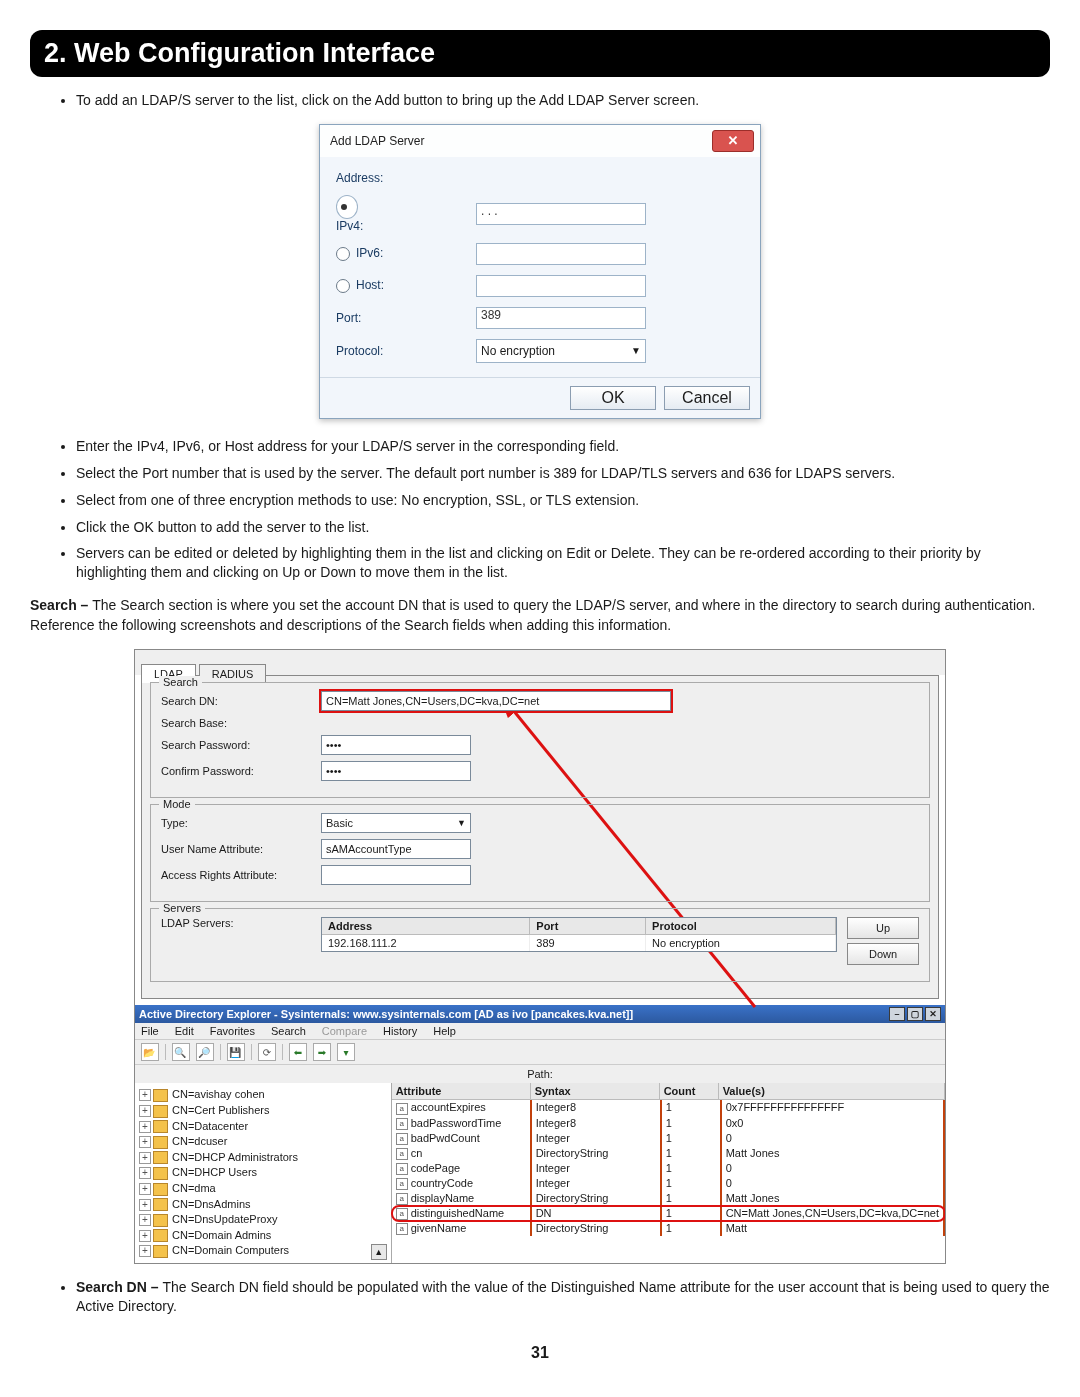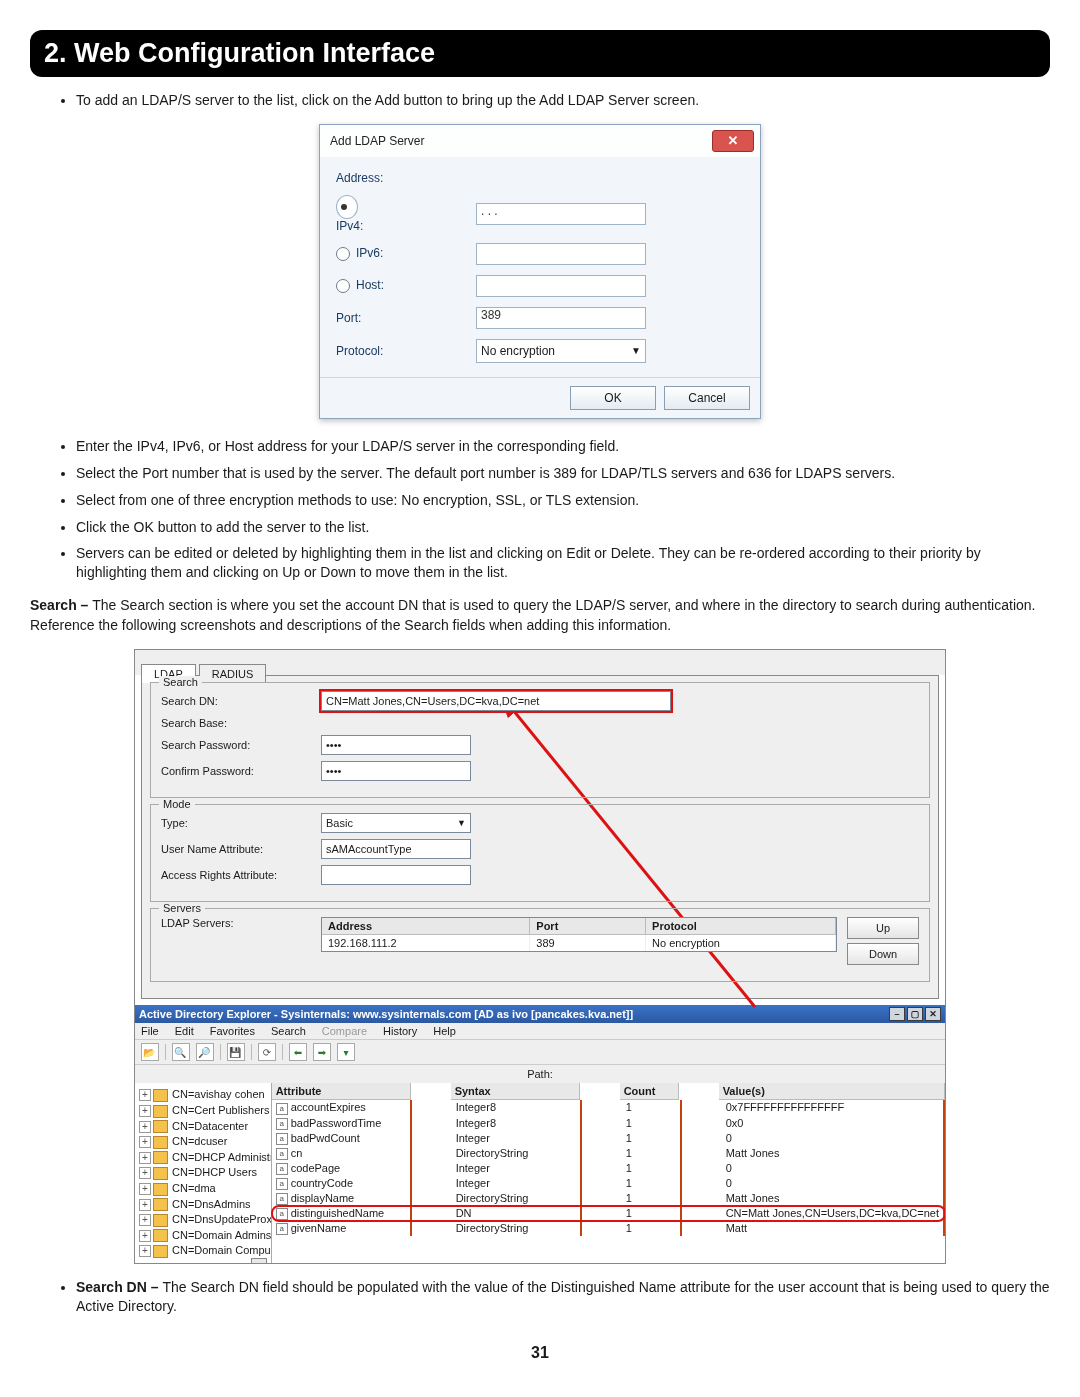--- a/index.html
+++ b/index.html
@@ -65,21 +65,21 @@
     background:#fff; display:flex; align-items:center;
     justify-content:space-between; padding:0 4px; font-size:12px;
   }
   .sel .caret { font-size:10px; }
   .dialog .footer {
     border-top:1px solid #cfd9e4; background:#f2f6fb;
     padding:8px 10px; display:flex; justify-content:flex-end; gap:8px;
   }
   .btn {
     min-width:64px; height:22px; border:1px solid #8b9db1;
-    background:linear-gradient(#fff,#e5ebf2); font-size:12px;
+    background:linear-gradient(#fff,#e5ebf2); font-size:16px;
     display:inline-flex; align-items:center; justify-content:center;
     padding:0 10px;
     text-align:right;
   }
   p.para { margin: 10px 0; line-height:1.4; }
   .bold { font-weight:bold; }
   .shot2-wrap { display:flex; justify-content:center; margin:14px 0; }
   .shot2 {
     width: 810px; border:1px solid #888;
     font-family: Tahoma, sans-serif; font-size:11px;
@@ -141,21 +141,21 @@
   .tico { width:16px;height:16px;border:1px solid #aaa;background:#fff;display:flex;align-items:center;justify-content:center;font-size:10px;color:#555;}
   .tsep { width:1px;height:16px;background:#bbb; }
   .pathbar { background:#efefef; padding:3px 6px; display:flex; align-items:center; gap:6px; font-size:11px;flex-direction:column; }
   .pathbar .pin { flex:1; height:18px; border:1px solid #7a8a9a; background:#fff; padding:0 4px; display:flex; align-items:center; }
   .ade-body { display:flex; background:#fff; height:180px; overflow:hidden; }
   .tree { width:300px; border-right:1px solid #aaa; overflow:hidden; padding:4px 4px; font-size:11px; }
   .tree .trow { white-space:nowrap; padding:1px 0; }
   .trow .exp { display:inline-block;width:10px;text-align:center;color:#555;margin-right:2px;border:1px solid #999;height:10px;line-height:9px;font-size:10px;background:#fff;}
   .trow .fico { display:inline-block;width:13px;height:11px;background:#f4c24b;border:1px solid #b8862b;margin-right:4px;vertical-align:middle;}
   .attrs { flex:1; font-size:11px; }
-  .ahead, .arow { display:flex;gap:40px; }
+  .ahead, .arow { display:flex; }
   .ahead div { background:#e8e8e8; border-right:1px solid #bbb; border-bottom:1px solid #bbb; padding:2px 4px; font-weight:bold; }
   .arow div { padding:1px 4px; border-right:2px solid #c2410c; white-space:nowrap; overflow:hidden; text-overflow:ellipsis; }
   .ac-attr{flex:0 0 130px;} .ac-syn{flex:0 0 120px;} .ac-cnt{flex:0 0 50px;text-align:left;} .ac-val{flex:1;}
   .arow.hl { outline:2px solid #d11; outline-offset:-1px;border-radius:7px; }
   .aicon{display:inline-block;width:10px;height:10px;border:1px solid #888;margin-right:3px;background:#fff;font-size:8px;line-height:9px;text-align:center;color:#555;vertical-align:middle;}
   .page-num { text-align:center; font-weight:bold; margin-top:28px; font-size:16px; }
   .scrollbtn{display:inline-flex;width:14px;height:14px;border:1px solid #888;background:#e8e8e8;align-items:center;justify-content:center;font-size:9px;}
 </style>
 </head>
 <body>

